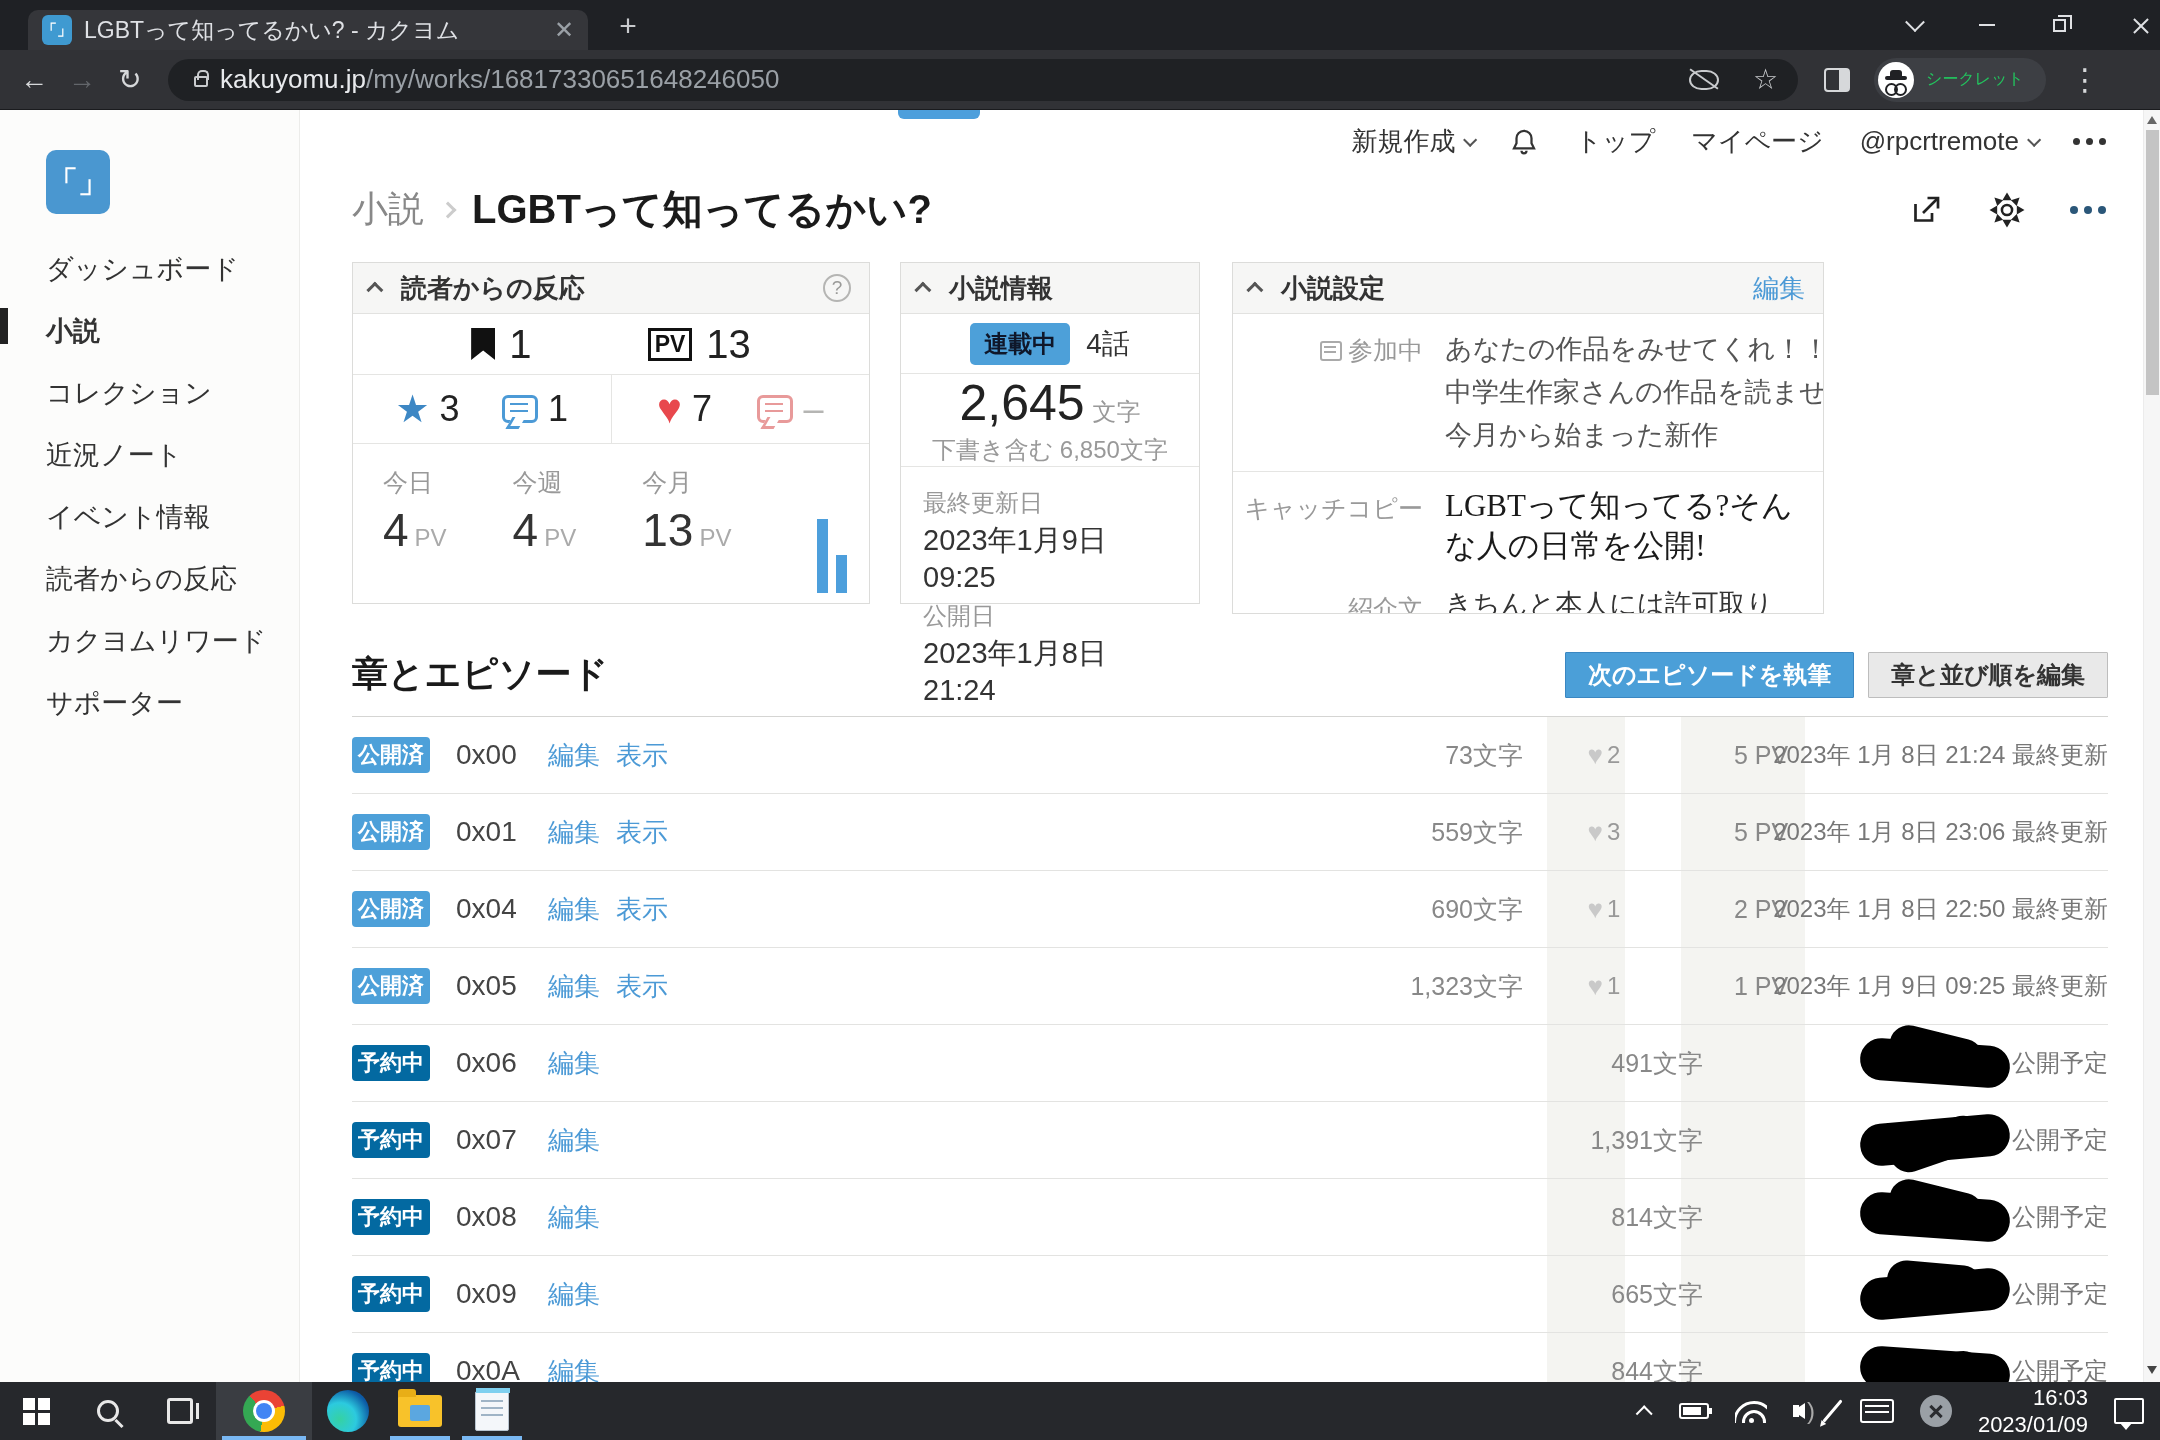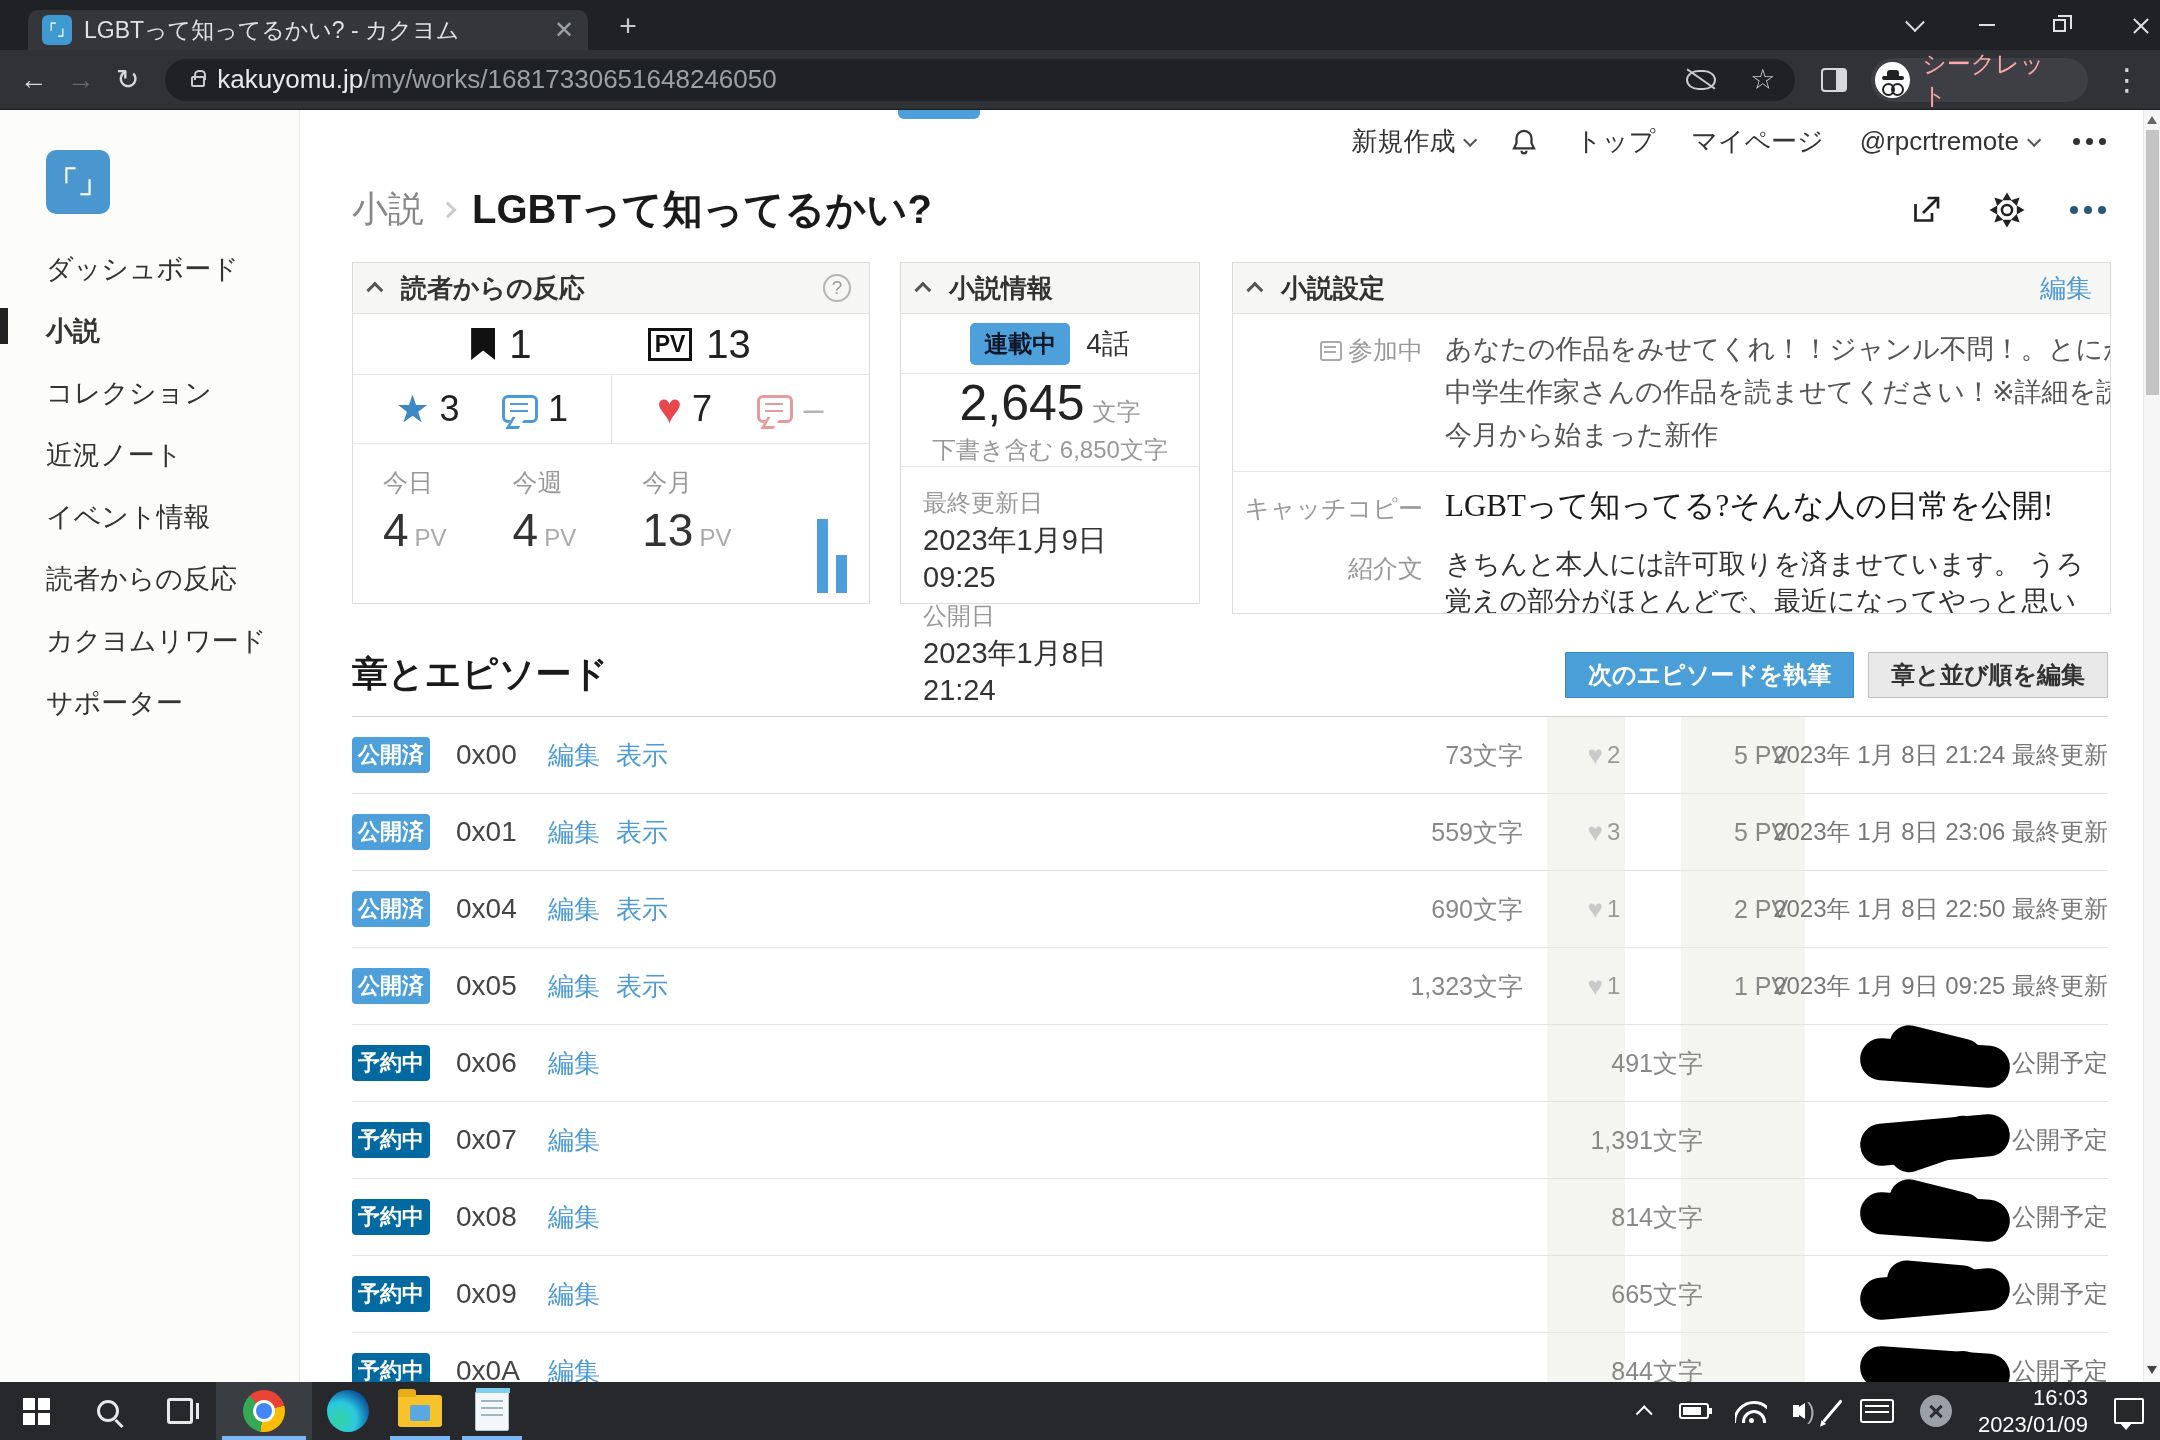--- a/index.html
+++ b/index.html
@@ -48,21 +48,21 @@
   .sidepanel-icon::before { content:""; position:absolute; right:0; top:0; bottom:0; width:9px; background:#d6d8da; }
   .incog-chip { margin-left:24px; height:44px; background:#3d3f44; border-radius:22px; display:flex;
                 align-items:center; padding:0 22px 0 4px; gap:12px; }
   .spy-circle { width:36px; height:36px; background:#fff; border-radius:50%; position:relative; }
   .spy-circle .hat-top { position:absolute; left:12px; top:8px; width:12px; height:7px; background:#202124; border-radius:3px 3px 0 0; }
   .spy-circle .hat-brim { position:absolute; left:7px; top:14px; width:22px; height:4px; background:#202124; border-radius:2px; }
   .spy-circle .glasses { position:absolute; left:7px; top:21px; width:22px; height:9px; }
   .spy-circle .glasses::before,.spy-circle .glasses::after { content:""; position:absolute; top:0; width:9px; height:9px;
                 border:2px solid #202124; border-radius:50%; }
   .spy-circle .glasses::before { left:0; } .spy-circle .glasses::after { right:0; }
-  .incog-label { color:#fca5a5; font-size:24px; }
+  .incog-label { color:#22c55e; font-size:16px; }
   .kebab { color:#d6d8da; font-size:30px; margin:0 18px 0 24px; letter-spacing:0; }
 
   
   .page { position:absolute; top:110px; left:0; width:2160px; height:1272px; background:#fff; overflow:hidden; display:flex; }
   .sidebar { position:relative; width:300px; height:100%; background:#fcfcfb; border-right:1px solid #ececea; flex:0 0 300px; }
   .logo-box { position:absolute; left:46px; top:40px; width:64px; height:64px; background:#4a97d0; border-radius:10px;
               color:#fff; font-size:30px; font-weight:bold; display:flex; align-items:center; justify-content:center; }
   .nav-list { position:absolute; top:128px; left:0; right:0; }
   .nav-item { position:relative; padding:13px 0 13px 46px; font-size:27px; color:#333; cursor:pointer; }
   .nav-item.active { font-weight:bold; }
@@ -125,21 +125,21 @@
   .status-badge { background:#4da0d9; color:#0f172a; font-size:24px; font-weight:bold; padding:5px 14px; border-radius:5px; }
   .episodes-count { font-size:28px; color:#333; }
   .info-chars-row { height:93px; border-bottom:1px solid #e5e5e3; display:flex; flex-direction:column; align-items:center; justify-content:center; }
   .chars-big { font-size:50px; color:#222; }
   .chars-unit { font-size:24px; color:#999; margin-left:8px; }
   .chars-draft { font-size:24px; color:#999; margin-top:2px; }
   .info-dates { padding:14px 22px; }
   .date-lbl { font-size:24px; color:#999; margin-top:6px; }
   .date-val { font-size:29px; color:#333; margin-top:2px; }
 
-  .p-settings { left:880px; width:879px; height:352px; overflow:hidden; }
+  .p-settings { left:880px; width:592px; height:352px; overflow:hidden; }
   .set-row { display:flex; padding:14px 26px 14px 0; }
   .set-row.b { border-bottom:1px solid #e5e5e3; }
   .set-label { flex:0 0 190px; text-align:right; color:#999; font-size:25px; padding-top:6px;
                display:flex; justify-content:flex-end; align-items:flex-start; gap:6px; }
   .cal-icon { width:22px; height:20px; border:2px solid #aaa; border-radius:3px; margin-top:7px; position:relative; }
   .cal-icon::before { content:""; position:absolute; left:2px; top:3px; width:12px; height:2px; background:#aaa; box-shadow:0 5px 0 #aaa; }
   .set-value { flex:1; padding-left:22px; }
   .event-line { font-size:27px; color:#555; line-height:43px; white-space:nowrap; overflow:hidden; text-overflow:ellipsis; }
   .catch-copy { font-family:"Liberation Serif","DejaVu Serif",serif; font-size:31px; color:#1a1a1a; line-height:40px; }
   .sub-row { display:flex; margin-top:6px; }

